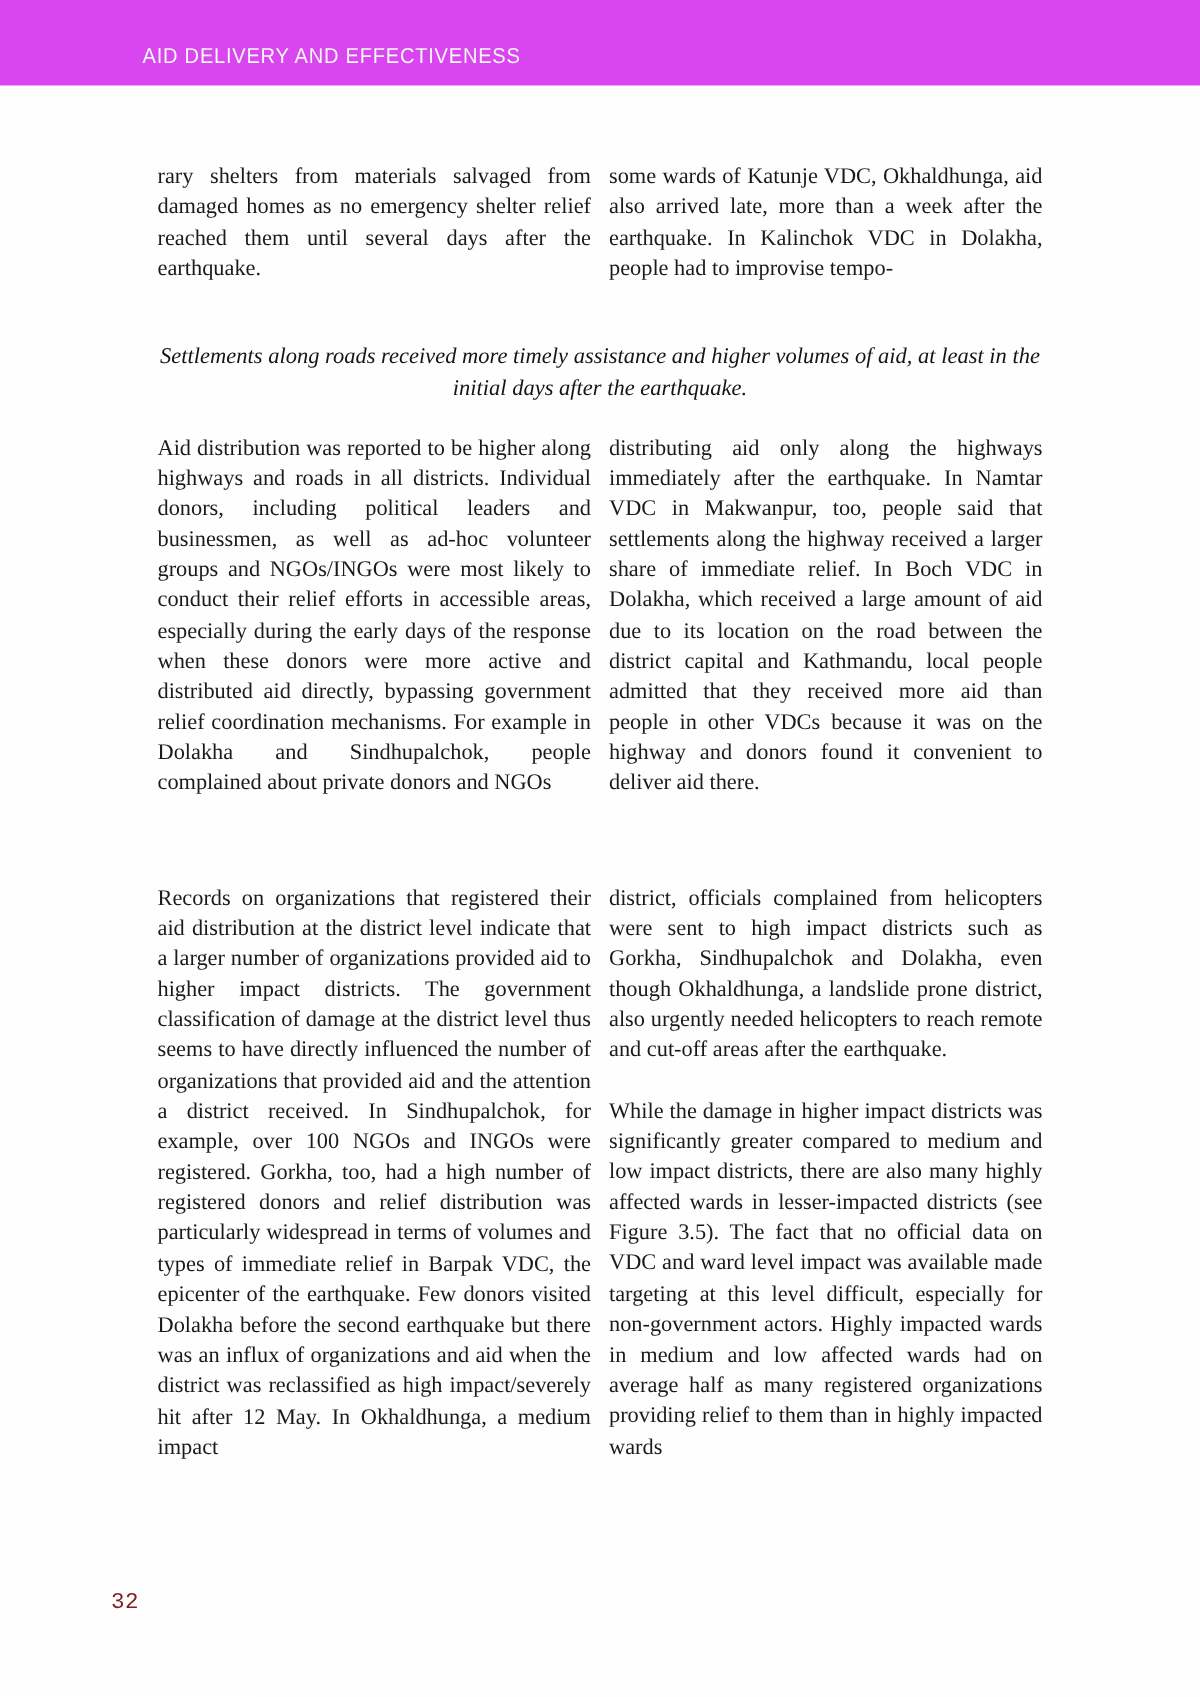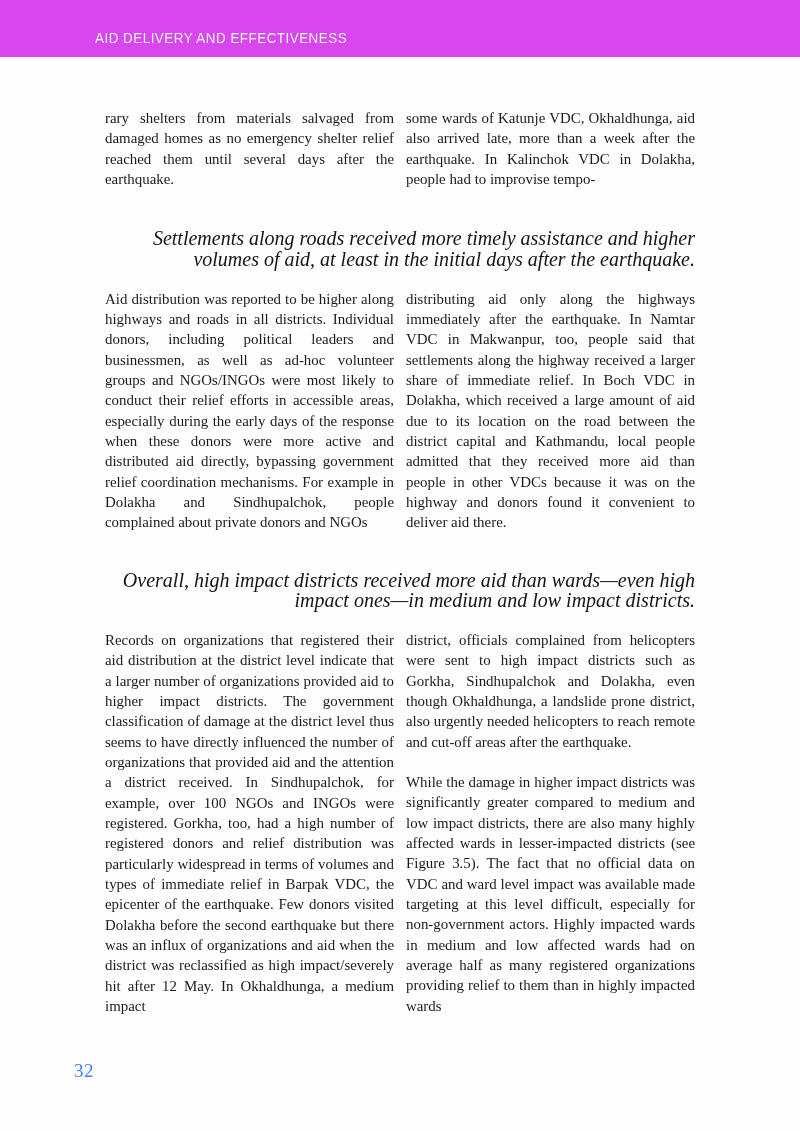--- a/index.html
+++ b/index.html
@@ -74,38 +74,38 @@
     text-align: justify;
     text-justify: inter-word;
     hyphens: none;
     -webkit-hyphens: none;
   }
 
   p.subhead {
     margin: 0;
     font-family: "Liberation Serif", serif;
     font-style: italic;
-    font-size: 20px;
+    font-size: 15px;
     line-height: 20.6px;
     color: #141414;
-    text-align: right;
+    text-align: center;
   }
 
   .gap-after-para   { height: 37px; }
   .gap-after-subhead{ height: 19px; }
   .gap-block-1      { height: 39px; }
 
   
   #folio {
     position: absolute;
     left: 74px;
     top: 1061px;
-    font-family: Liberation Serif, serif;
-    font-size: 19px;
-    color: #3b82f6;
+    font-family: Liberation Mono, monospace;
+    font-size: 15px;
+    color: #7f1d1d;
     line-height: 1;
     letter-spacing: 0.4px;
   }
 </style>
 </head>
 <body>
 
 <div id="page">
 
   <div id="header-band">
@@ -133,21 +133,20 @@
       <div class="col">
         <p class="body">Aid distribution was reported to be higher along highways and roads in all districts. Individual donors, including political leaders and businessmen, as well as ad-hoc volunteer groups and NGOs/INGOs were most likely to conduct their relief efforts in accessible areas, especially during the early days of the response when these donors were more active and distributed aid directly, bypassing government relief coordination mechanisms. For example in Dolakha and Sindhupalchok, people complained about private donors and NGOs</p>
       </div>
       <div class="col">
         <p class="body">distributing aid only along the highways immediately after the earthquake. In Namtar VDC in Makwanpur, too, people said that settlements along the highway received a larger share of immediate relief. In Boch VDC in Dolakha, which received a large amount of aid due to its location on the road between the district capital and Kathmandu, local people admitted that they received more aid than people in other VDCs because it was on the highway and donors found it convenient to deliver aid there.</p>
       </div>
     </div>
 
     <div class="gap-after-para"></div>
 
-    <p class="subhead">Overall, high impact districts received more aid than wards—even high impact ones—in medium and low impact districts.</p>
 
     <div class="gap-after-subhead"></div>
 
     <div class="two-col">
       <div class="col">
         <p class="body">Records on organizations that registered their aid distribution at the district level indicate that a larger number of organizations provided aid to higher impact districts. The government classification of damage at the district level thus seems to have directly influenced the number of organizations that provided aid and the attention a district received. In Sindhupalchok, for example, over 100 NGOs and INGOs were registered. Gorkha, too, had a high number of registered donors and relief distribution was particularly widespread in terms of volumes and types of immediate relief in Barpak VDC, the epicenter of the earthquake. Few donors visited Dolakha before the second earthquake but there was an influx of organizations and aid when the district was reclassified as high impact/severely hit after 12 May. In Okhaldhunga, a medium impact</p>
       </div>
       <div class="col">
         <p class="body">district, officials complained from helicopters were sent to high impact districts such as Gorkha, Sindhupalchok and Dolakha, even though Okhaldhunga, a landslide prone district, also urgently needed helicopters to reach remote and cut-off areas after the earthquake.</p>
         <div style="height:20px"></div>

